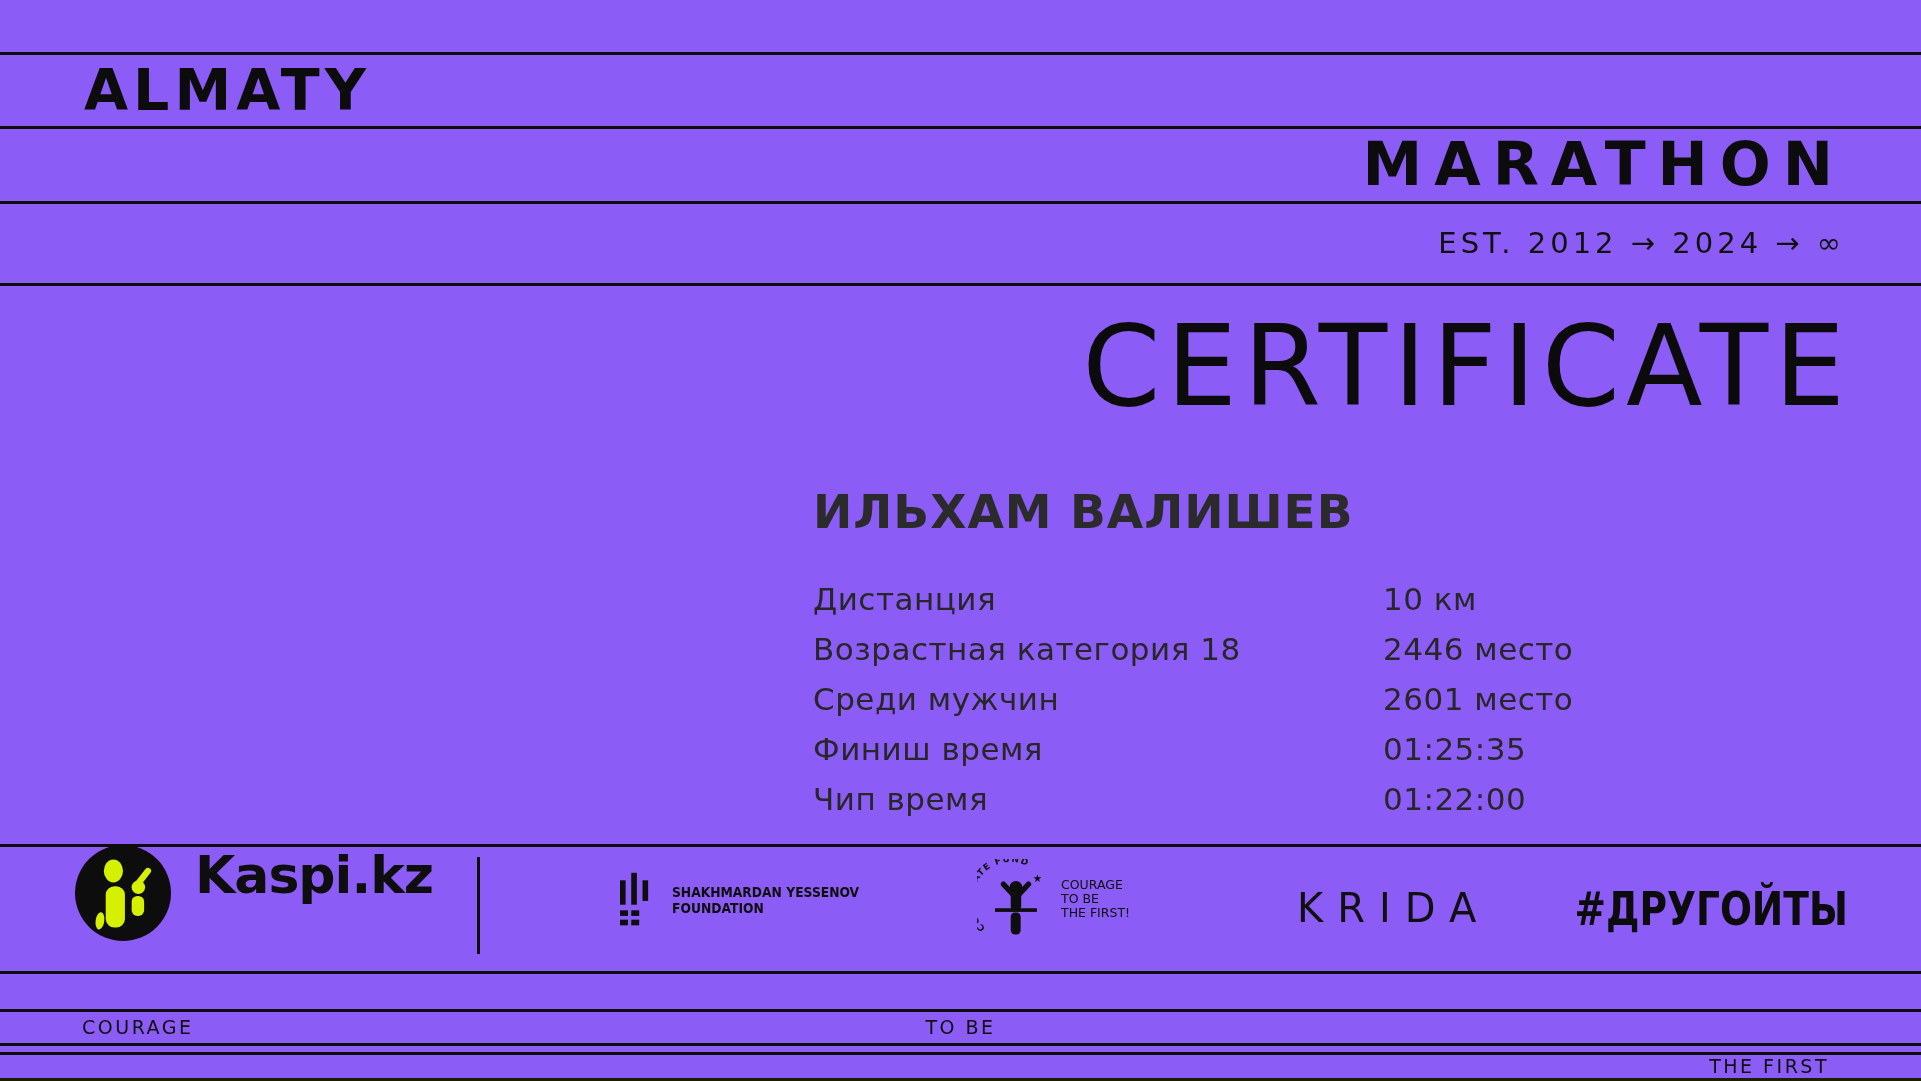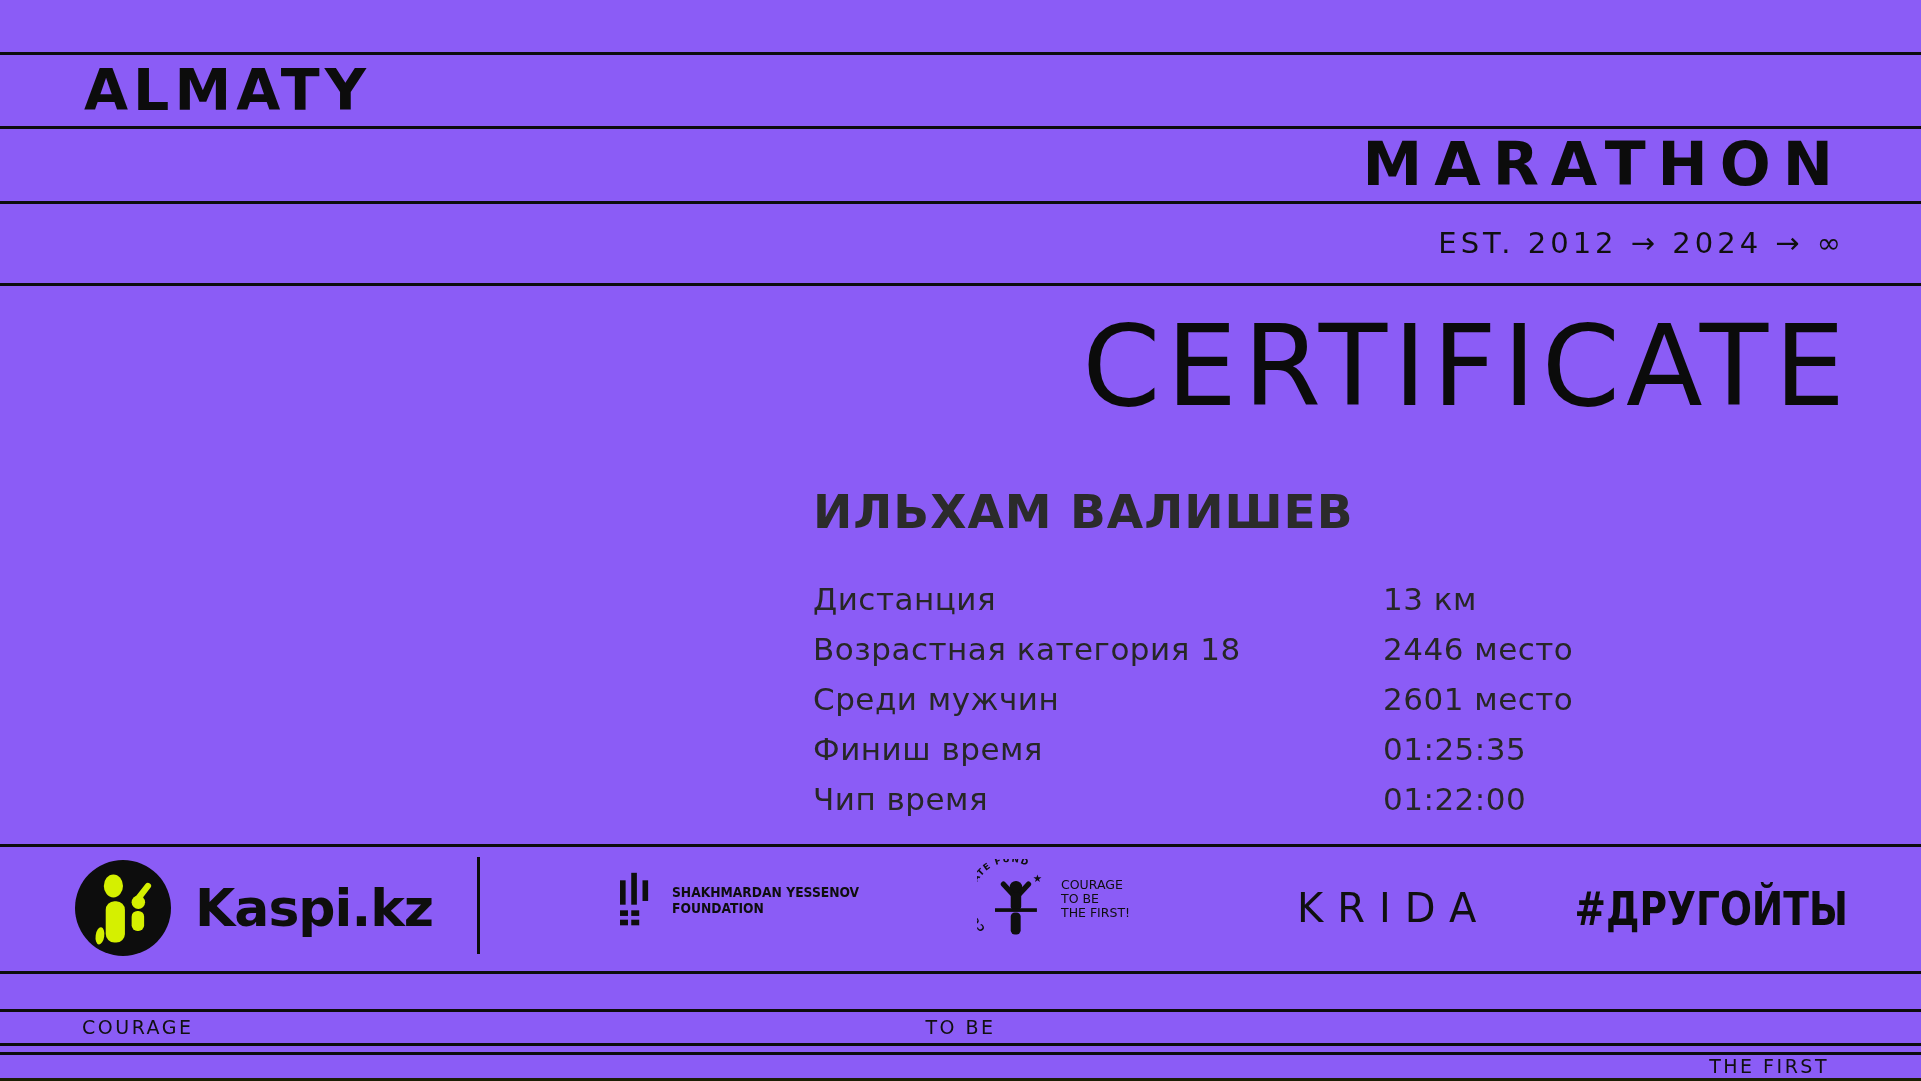--- a/index.html
+++ b/index.html
@@ -21,21 +21,21 @@
   .established{right:76px;top:202px;height:81px;font-size:29px;font-weight:500;letter-spacing:4px;color:#101010;}
 
   .main-title{position:absolute;right:70px;top:310px;font-size:112px;font-weight:400;letter-spacing:6px;line-height:1;color:#0b0b0b;white-space:nowrap;}
   .participant{position:absolute;left:813px;top:484px;font-size:47px;font-weight:bold;letter-spacing:1px;color:#2b2b2b;white-space:nowrap;}
 
   .stats{position:absolute;left:813px;top:574px;width:760px;font-size:31px;color:#272727;}
   .stat-row{position:relative;height:50px;line-height:50px;letter-spacing:0.5px;}
   .stat-value{position:absolute;left:570px;top:0;white-space:nowrap;}
 
   .sponsor-band{position:absolute;left:0;top:845px;width:100%;height:126px;}
-  .kaspi{position:absolute;left:75px;top:0;height:126px;display:flex;align-items:center;gap:24px;}
+  .kaspi{position:absolute;left:75px;top:0;height:126px;display:flex;gap:24px;}
   .kaspi-text{font-size:52px;font-weight:bold;letter-spacing:-1px;color:#0e0e0e;}
   .vsep{position:absolute;left:477px;top:12px;width:3px;height:97px;background:#0d0d0d;}
   .yessenov{position:absolute;left:588px;top:27px;display:flex;align-items:center;padding-left:32px;}
   .yessenov-text{margin-left:22px;font-size:14px;font-weight:bold;line-height:16px;letter-spacing:0;transform:scaleX(0.88);transform-origin:left center;color:#0e0e0e;white-space:nowrap;}
   .fund{position:absolute;left:977px;top:14px;display:flex;align-items:center;}
   .fund-text{margin-left:4px;margin-top:-8px;font-size:12.5px;font-weight:500;line-height:14px;color:#0e0e0e;white-space:nowrap;}
   .krida{position:absolute;left:1297px;top:0;height:126px;display:flex;align-items:center;font-size:40px;font-weight:400;letter-spacing:14px;color:#101010;}
   .hashtag{position:absolute;right:73px;top:0;height:126px;display:flex;align-items:center;font-size:47px;font-weight:800;transform:scaleX(0.8);transform-origin:right center;color:#0c0c0c;}
 
   .foot{position:absolute;top:1010px;height:33px;display:flex;align-items:center;font-size:19px;font-weight:500;letter-spacing:2.5px;color:#101010;}
@@ -62,21 +62,21 @@
   <div class="band brand-top">ALMATY</div>
   <div class="band brand-bottom">MARATHON</div>
   <div class="band established">EST. 2012 → 2024 → ∞</div>
 
   <div class="main-title">CERTIFICATE</div>
   <div class="participant">ИЛЬХАМ ВАЛИШЕВ</div>
 
   <div class="stats">
     <div class="stat-row">
       <span>Дистанция</span>
-      <span class="stat-value">13 км</span>
+      <span class="stat-value">10 км</span>
     </div>
     <div class="stat-row">
       <span>Возрастная категория 18</span>
       <span class="stat-value">2446 место</span>
     </div>
     <div class="stat-row">
       <span>Среди мужчин</span>
       <span class="stat-value">2601 место</span>
     </div>
     <div class="stat-row">

